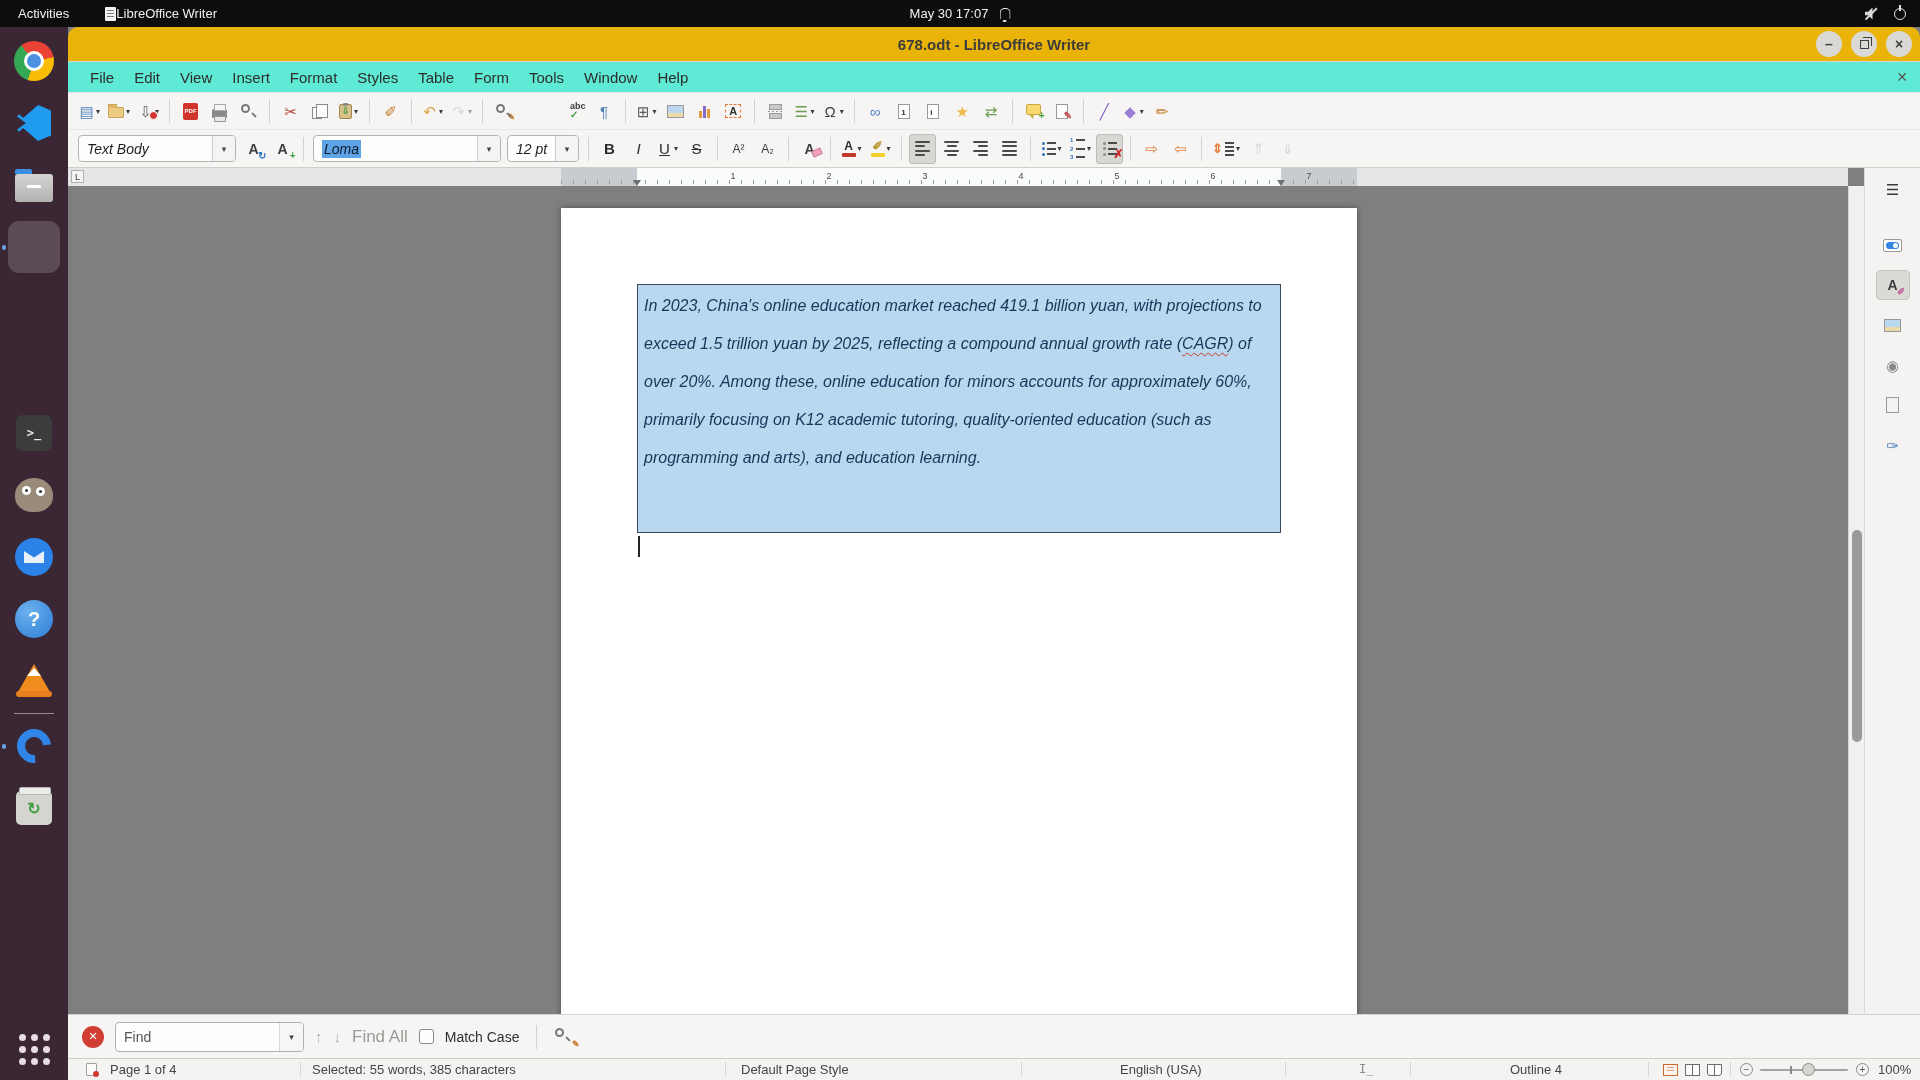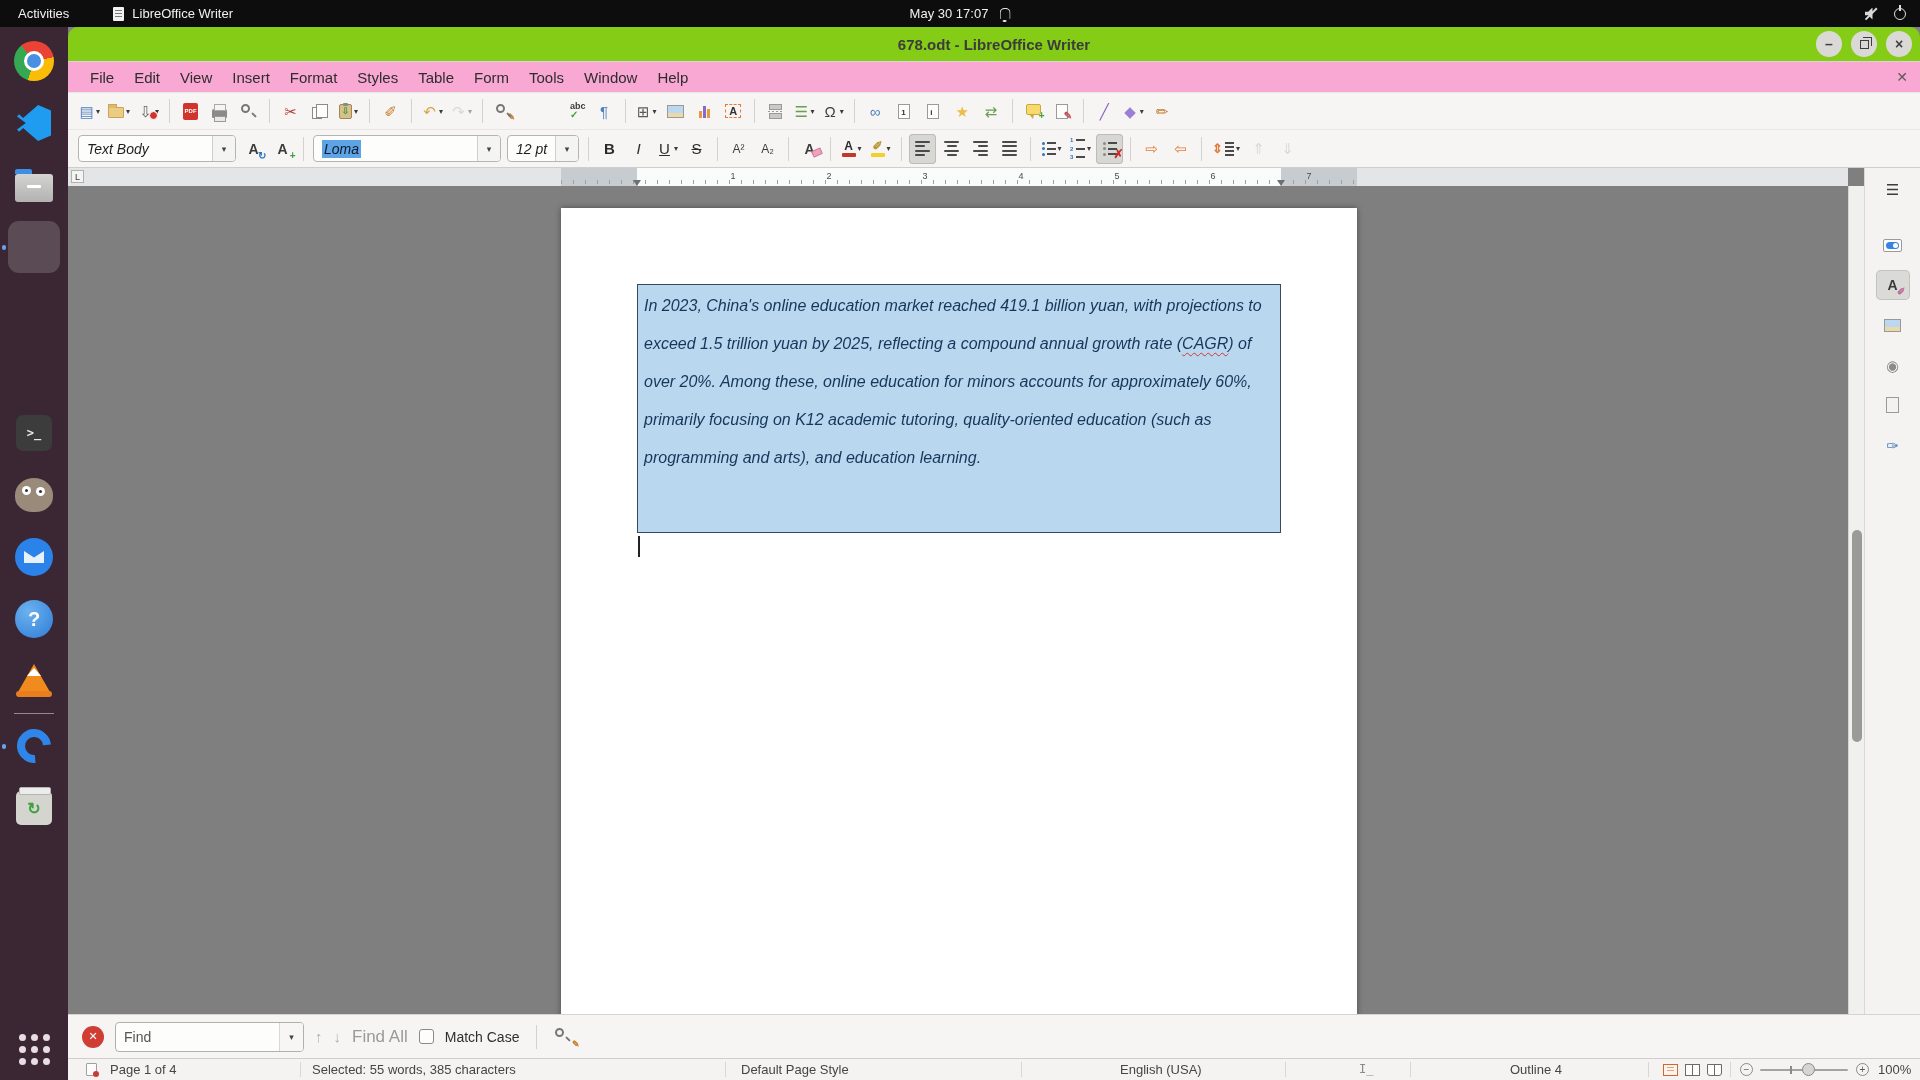--- a/index.html
+++ b/index.html
@@ -4,21 +4,21 @@
 <style>
   html,body{margin:0;padding:0;background:#000;}
   #screen{position:relative;width:1920px;height:1080px;overflow:hidden;background:#7f7f7f;
           font-family:"Liberation Sans",sans-serif;-webkit-font-smoothing:antialiased;}
   #screen *{box-sizing:border-box;}
 
   
   .topbar{position:absolute;top:0;left:0;width:1920px;height:27px;background:#0d0d0d;color:#f0f0f0;
           font-size:13px;display:flex;align-items:center;z-index:50;}
   .tb-activities{padding:0 18px;height:100%;display:flex;align-items:center;}
-  .tb-app{display:flex;align-items:center;gap:8px;margin-left:26px;}
+  .tb-app{display:flex;align-items:center;margin-left:18px;}
   .tb-appicon{width:11px;height:14px;background:#f2f2f2;border-radius:1px;position:relative;}
   .tb-appicon::after{content:"";position:absolute;left:2px;top:3px;width:7px;height:8px;
           background:repeating-linear-gradient(to bottom,#7a7a7a 0 1px,transparent 1px 3px);}
   .tb-clock{position:absolute;left:50%;transform:translateX(-50%);display:flex;align-items:center;gap:11px;}
   .tb-bell{width:11px;height:11px;border:1.5px solid #e8e8e8;border-bottom:none;border-radius:5px 5px 1px 1px;position:relative;}
   .tb-bell::after{content:"";position:absolute;left:2px;bottom:-3px;width:4px;height:2.5px;background:#e8e8e8;border-radius:50%;}
   .tb-right{position:absolute;right:14px;display:flex;gap:17px;align-items:center;}
   .tb-vol{position:relative;width:12px;height:12px;}
   .tb-vol::before{content:"";position:absolute;left:0;top:0;width:10px;height:12px;background:#d8d8d6;
           clip-path:polygon(0 35%,32% 35%,75% 0,75% 100%,32% 65%,0 65%);}
@@ -62,29 +62,29 @@
   .di-vlc::before{content:"";position:absolute;top:4px;left:-7px;border-left:7px solid transparent;border-right:7px solid transparent;border-bottom:8px solid #fff;}
   .di-vlc::after{content:"";position:absolute;top:27px;left:-18px;width:36px;height:6px;background:#e87e1e;border-radius:3px;}
   .di-blueapp{width:34px;height:34px;border-radius:50%;border:8px solid #2f86e8;border-right-color:transparent;transform:rotate(40deg);}
   .di-trash{width:36px;height:34px;background:#d5d5d0;border-radius:5px;position:relative;display:flex;align-items:center;justify-content:center;}
   .di-trash::before{content:"";position:absolute;top:-4px;left:3px;width:30px;height:6px;background:#ececea;border:1px solid #b5b5b3;border-radius:2px;}
   .di-trash::after{content:"↻";color:#3fa03f;font-size:16px;font-weight:700;}
   .di-grid{display:grid;grid-template-columns:repeat(3,7px);grid-auto-rows:7px;gap:5px;}
   .di-grid i{background:#e8dde2;border-radius:50%;display:block;}
 
   
-  .titlebar{position:absolute;left:68px;top:27px;right:0;height:35px;background:#84cc16;border-radius:10px 10px 0 0;
+  .titlebar{position:absolute;left:68px;top:27px;right:0;height:35px;background:#eab308;border-radius:10px 10px 0 0;
         border-bottom:1px solid #d8d6d3;display:flex;align-items:center;justify-content:center;
         font-size:15px;font-weight:700;color:#3c3c3c;z-index:30;}
   .win-controls{position:absolute;right:8px;top:4px;display:flex;gap:9px;}
   .win-btn{width:26px;height:26px;border-radius:50%;background:#dbd9d6;display:flex;align-items:center;justify-content:center;color:#3f3f3f;font-size:14px;}
   .wb-restore{width:9px;height:9px;border:1.2px solid #3f3f3f;position:relative;}
   .wb-restore::before{content:"";position:absolute;top:-4px;left:2px;width:8px;height:8px;border-top:1.2px solid #3f3f3f;border-right:1.2px solid #3f3f3f;}
 
-  .menubar{position:absolute;left:68px;top:62px;right:0;height:30px;background:#f9a8d4;display:flex;align-items:center;
+  .menubar{position:absolute;left:68px;top:62px;right:0;height:30px;background:#5eead4;display:flex;align-items:center;
         padding-left:12px;font-size:15px;color:#2d2d2d;z-index:30;}
   .menu-item{padding:0 10px;height:100%;display:flex;align-items:center;}
   .menu-close{position:absolute;right:12px;color:#5a5a58;font-size:14px;}
 
   .toolbar{position:absolute;left:68px;right:0;height:38px;background:#f6f5f4;display:flex;align-items:center;
         padding:0 7px;z-index:30;}
   #toolbar1{top:92px;border-top:1px solid #e8e7e5;border-bottom:1px solid #e8e7e5;}
   #toolbar2{top:130px;border-bottom:1px solid #cfcecb;}
   .tb-btn{height:30px;min-width:27px;padding:0 3px;display:inline-flex;align-items:center;justify-content:center;border-radius:4px;margin:0 1px;}
   .tb-btn.on{background:#d7d7d4;box-shadow:inset 0 0 0 1px #bcbcba;}

